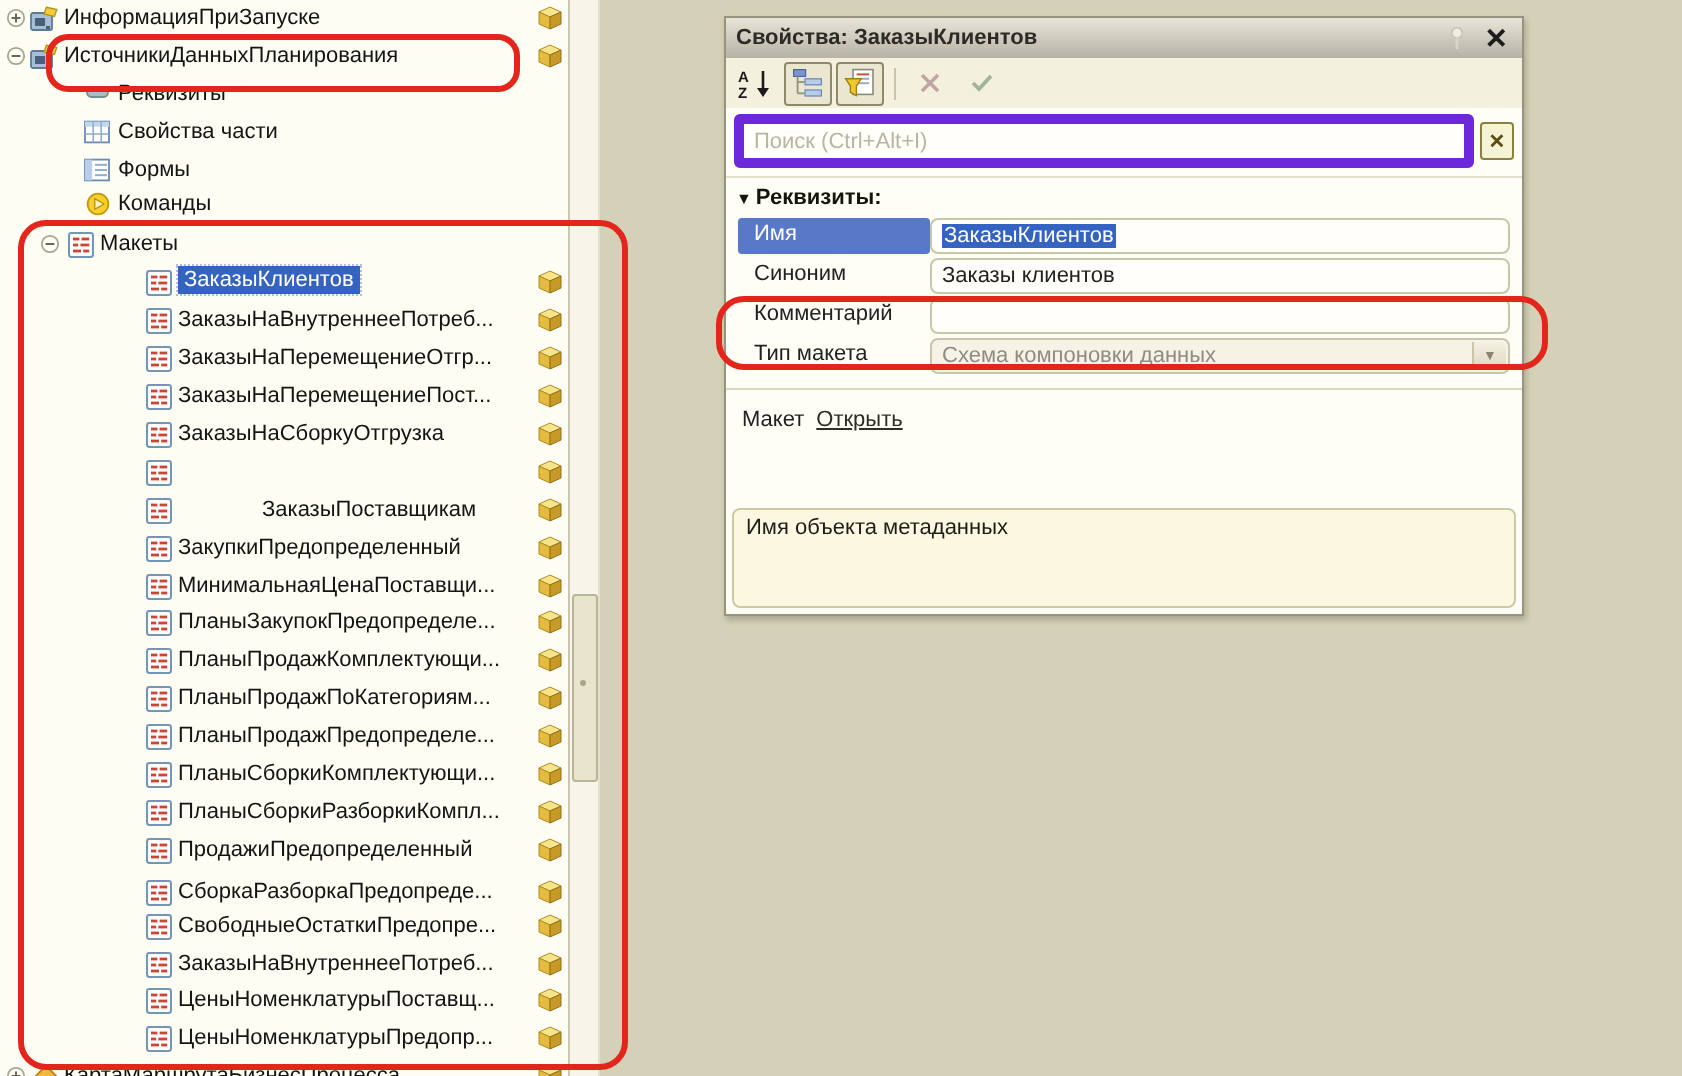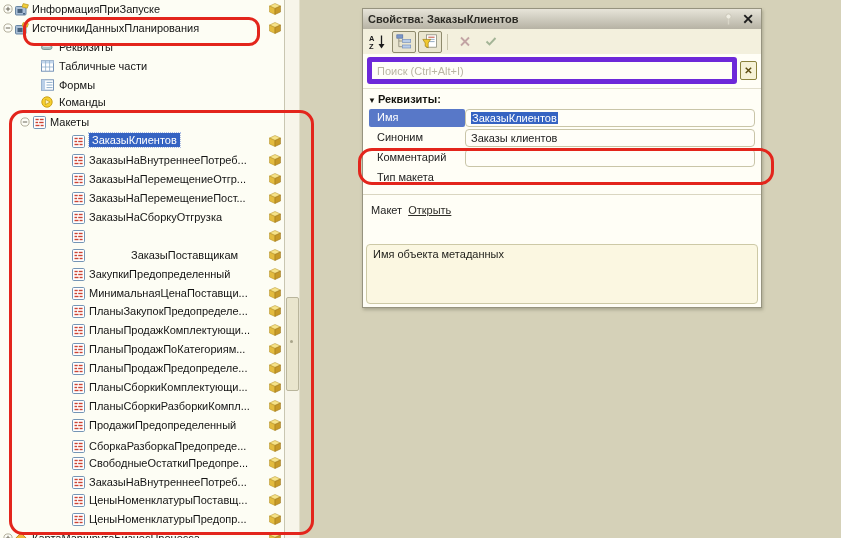--- a/index.html
+++ b/index.html
@@ -1,21 +1,21 @@
 <!DOCTYPE html>
 <html style="--bg: #d5d1b8; --ann: #e3251c; --sel: #3563c2; --labelsel: #5878c8;"><head>
 <meta charset="utf-8">
 <style>
   html,body{margin:0;padding:0;}
   body{width:841px;height:538px;overflow:hidden;font-family:"Liberation Sans",sans-serif;}
   #stage{position:relative;width:841px;height:538px;background:var(--bg,#d5d1b8);overflow:hidden;}
 
   
   #tree-panel{position:absolute;left:0;top:0;width:284px;height:538px;background:#fdfdf4;border-right:1px solid #c9c6b1;}
-  .tree-row{position:absolute;left:0;width:282px;height:24px;font-size:11px;color:#141414;cursor:default;}
+  .tree-row{position:absolute;left:0;width:282px;height:24px;font-size:11px;color:#141414;cursor:default;text-align:right;}
   .tree-row .exp{position:absolute;top:4px;width:10px;height:10px;}
   .tree-row .ic{position:absolute;top:3px;width:14px;height:13px;}
   .tree-row .lb{position:absolute;top:3px;white-space:nowrap;}
   .tree-row .cube{position:absolute;left:269px;top:3px;width:12px;height:12px;}
   .tree-label.selected{background:var(--sel,#3563c2);color:#fff;outline:1px dotted #aebfe4;padding:1px 3px;top:1px;}
 
   
   #tree-scrollbar{position:absolute;left:285px;top:0;width:14px;height:538px;background:#f7f5ea;border-right:1px solid #e3e0cd;}
   #tree-scroll-thumb{position:absolute;left:1px;top:297px;width:11px;height:92px;background:#e9e5cd;border:1px solid #b9b59c;border-radius:2px;}
   #tree-scroll-thumb::after{content:"";position:absolute;left:3px;top:42px;width:3px;height:3px;border-radius:50%;background:#a8a48a;}
@@ -42,21 +42,21 @@
   .prop-label.sel{background:var(--labelsel,#5878c8);color:#fff;border-radius:2px;}
   .prop-box{flex:1;position:relative;border:1px solid #c9c5a8;border-radius:4px;background:#fffef8;box-sizing:border-box;}
   .prop-value{position:absolute;left:5px;top:2px;font-size:11px;color:#222;white-space:nowrap;}
   .prop-value.sel-text{background:var(--sel,#3563c2);color:#fff;padding:0 1px;}
   .prop-box.disabled{background:#f6f3e6;}
   .prop-box.disabled .prop-value{color:#8d8c80;}
   .dd-btn{position:absolute;right:1px;top:1px;bottom:1px;width:16px;background:linear-gradient(#f4f1e2,#dbd7c0);border-left:1px solid #c9c5a8;border-radius:0 3px 3px 0;display:flex;align-items:center;justify-content:center;font-size:7px;color:#878572;}
   #prop-sep{height:1px;background:#dad6c1;margin:7px 0 0 0;}
   #layout-row{padding:9px 8px 0 8px;font-size:11px;color:#222;}
   #layout-open-link{text-decoration:underline;color:#2e2d28;margin-left:6px;}
-  #desc-box{position:absolute;left:3px;right:3px;bottom:3px;height:60px;background:#fbf7e1;border:1px solid #cdc9a6;border-radius:4px;padding:3px 6px;font-size:11px;color:#1d1d18;box-sizing:border-box;}
+  #desc-box{position:absolute;left:3px;right:3px;bottom:3px;height:50px;background:#fbf7e1;border:1px solid #cdc9a6;border-radius:4px;padding:3px 6px;font-size:11px;color:#1d1d18;box-sizing:border-box;}
 
   
   .ann{position:absolute;border:3px solid var(--ann,#e3251c);pointer-events:none;z-index:60;}
   #ann-source{left:23px;top:17px;width:231px;height:23px;border-radius:11px;}
   #ann-layouts{left:9px;top:110px;width:299px;height:419px;border-radius:14px;}
   #ann-layout-type{left:358px;top:148px;width:410px;height:31px;border-radius:14px;}
 </style>
 </head>
 <body>
 
@@ -109,21 +109,21 @@
           <span class="lb tree-label" style="left: 59px;">Реквизиты</span>
         </div>
         <div class="tree-row" style="top: 56.7px;">
           <span class="ic" style="left: 41px;"><svg width="13" height="12" viewBox="0 0 13 12">
               <rect x="0.5" y="0.8" width="12" height="10.4" fill="#fff" stroke="#6a8ab2" stroke-width="0.9"></rect>
               <rect x="0.5" y="0.8" width="12" height="2.6" fill="#c3d7ec"></rect>
               <line x1="4.6" y1="0.8" x2="4.6" y2="11.2" stroke="#8fafcc" stroke-width="0.8"></line>
               <line x1="8.6" y1="0.8" x2="8.6" y2="11.2" stroke="#8fafcc" stroke-width="0.8"></line>
               <line x1="0.5" y1="7" x2="12.5" y2="7" stroke="#8fafcc" stroke-width="0.8"></line>
             </svg></span>
-          <span class="lb tree-label" style="left: 59px;">Табличные части</span>
+          <span class="lb tree-label" style="left: 59px;">Свойства части</span>
         </div>
         <div class="tree-row" style="top: 75.6px;">
           <span class="ic" style="left: 41px;"><svg width="13" height="12" viewBox="0 0 13 12">
               <rect x="0.5" y="0.8" width="12" height="10.4" fill="#fff" stroke="#6a8ab2" stroke-width="0.9"></rect>
               <rect x="0.5" y="0.8" width="3.6" height="10.4" fill="#b9cfe8"></rect>
               <line x1="5.5" y1="3.4" x2="11.5" y2="3.4" stroke="#8fafcc" stroke-width="1"></line>
               <line x1="5.5" y1="6" x2="11.5" y2="6" stroke="#8fafcc" stroke-width="1"></line>
               <line x1="5.5" y1="8.6" x2="11.5" y2="8.6" stroke="#8fafcc" stroke-width="1"></line>
             </svg></span>
           <span class="lb tree-label" style="left: 59px;">Формы</span>
@@ -607,20 +607,24 @@
           </span>
         </div>
         <div class="prop-row">
           <span class="prop-label">Комментарий</span>
           <span class="prop-box">
             <span class="prop-value"></span>
           </span>
         </div>
         <div class="prop-row">
           <span class="prop-label">Тип макета</span>
+          <span class="prop-box disabled">
+            <span class="prop-value">Схема компоновки данных</span>
+            <span class="dd-btn">▼</span>
+          </span>
         </div>
       </div>
 
     <div id="prop-sep"></div>
 
     <div id="layout-row">
       <span>Макет</span><a id="layout-open-link" href="#">Открыть</a>
     </div>
 
     <div id="desc-box">

